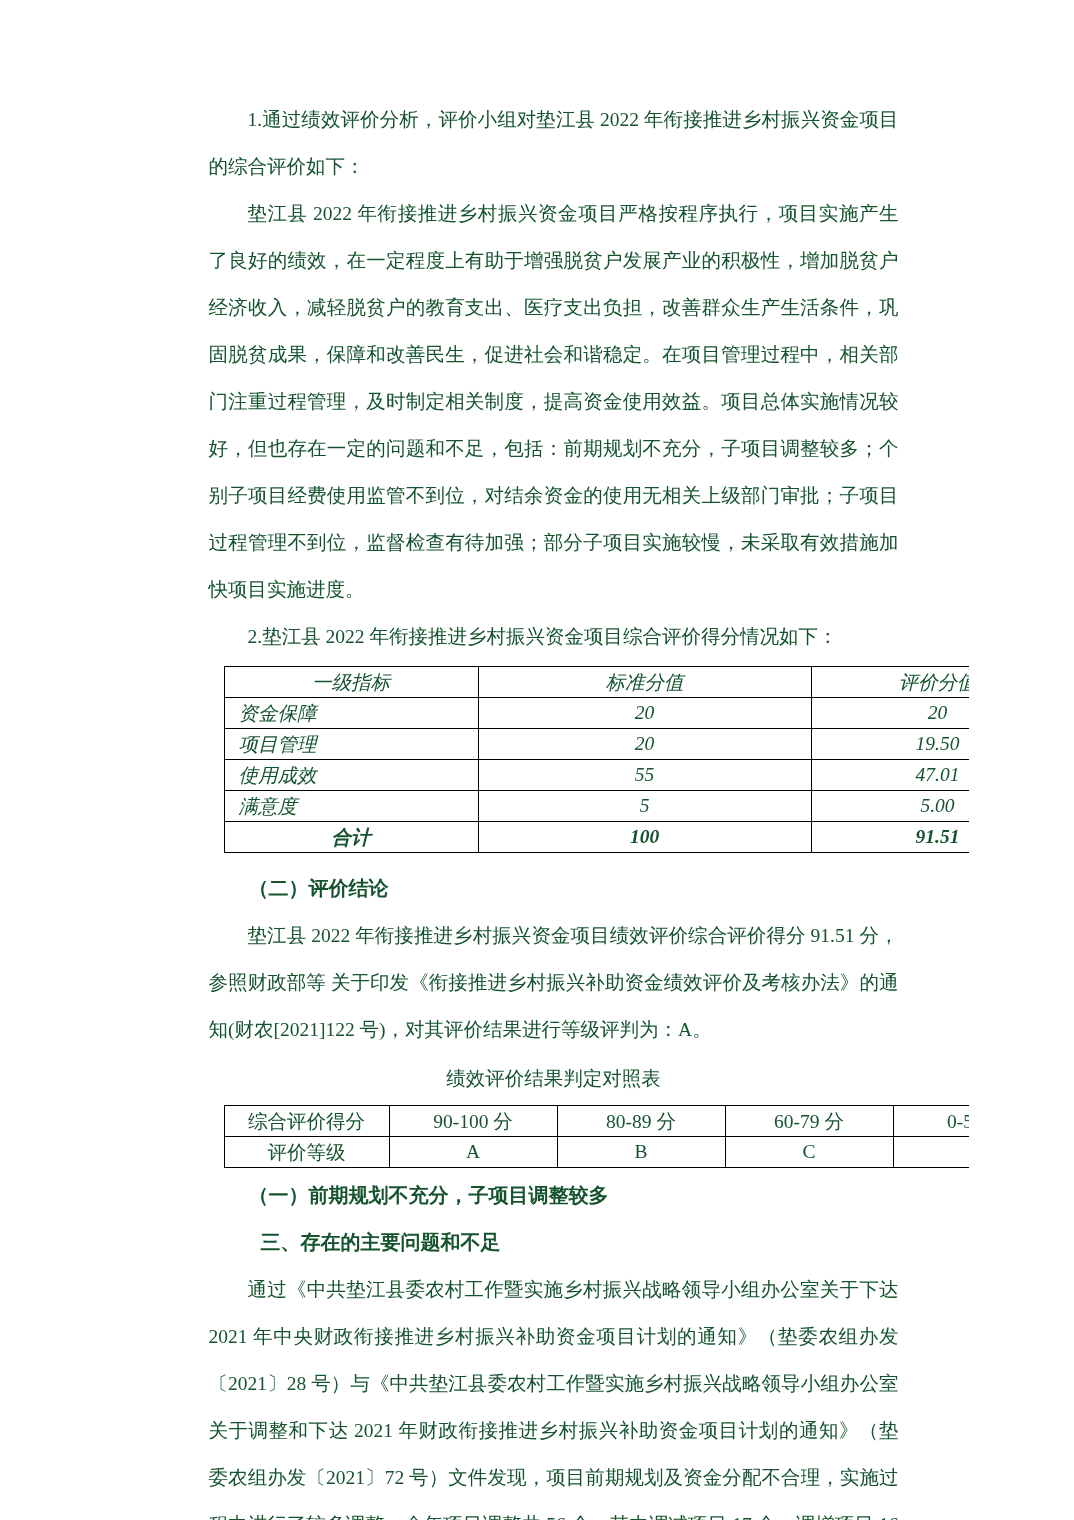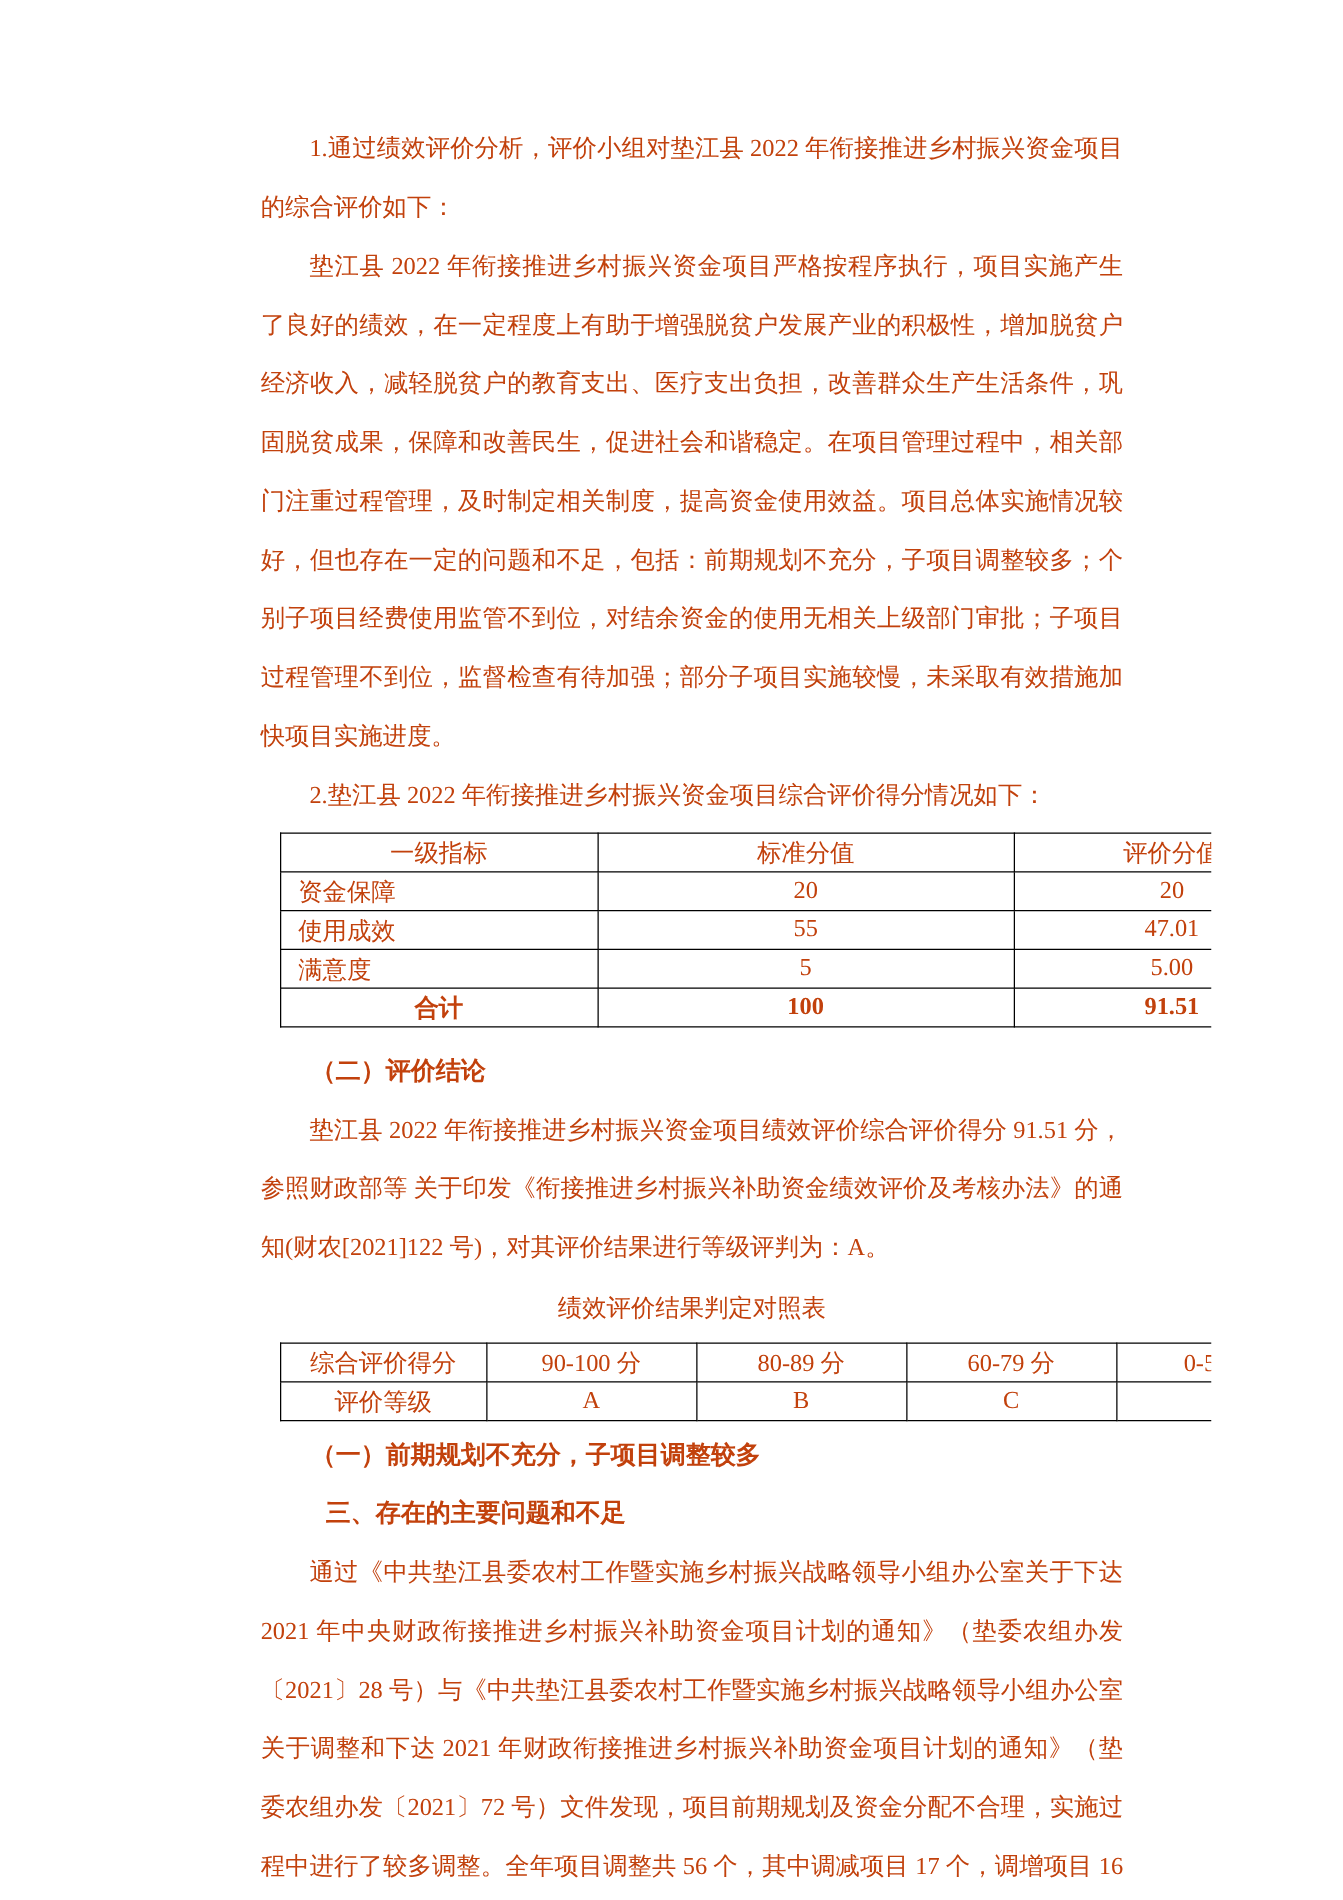--- a/index.html
+++ b/index.html
@@ -4,21 +4,21 @@
 <style>
   * { box-sizing: border-box; }
   html, body { margin: 0; padding: 0; background: #ffffff; }
 
   .page {
     position: relative;
     width: 863px;
     height: 1520px;
     margin: 0 auto;
     background: #ffffff;
-    color: #c2410c;
+    color: #14532d;
     font-family: "Liberation Serif", "DejaVu Serif", serif;
     padding: 96px 70px 30px 103px;
     overflow: hidden;
   }
 
   p.body {
     margin: 0;
     font-size: 19.5px;
     line-height: 47px;
     text-align: justify;
@@ -50,21 +50,21 @@
   }
   table.tbl td {
     border: 1px solid #000000;
     height: 31px;
     padding: 1px 14px;
     vertical-align: middle;
     overflow: hidden;
     white-space: nowrap;
   }
 
-  .score-tbl { width: 840px; margin-top: 6px; margin-bottom: 12px; }
+  .score-tbl { width: 840px; margin-top: 6px; margin-bottom: 12px; font-style: italic; }
   .score-tbl .c { text-align: center; }
   .score-tbl .l { text-align: left; }
   .score-tbl .r { text-align: center; }
   .score-tbl tr.total td { font-weight: bold; margin-left: 48px; }
 
   .grade-tbl { width: 837px; margin-top: 3px; margin-bottom: 4px; }
   .grade-tbl td { text-align: center; border-radius: 14px; }
 </style>
 </head>
 <body>
@@ -86,20 +86,25 @@
     <tbody>
       <tr>
         <td class="c">一级指标</td>
         <td class="c">标准分值</td>
         <td class="c">评价分值</td>
       </tr>
       <tr>
         <td class="l">资金保障</td>
         <td class="r">20</td>
         <td class="r">20</td>
+      </tr>
+      <tr>
+        <td class="l">项目管理</td>
+        <td class="r">20</td>
+        <td class="r">19.50</td>
       </tr>
       <tr>
         <td class="l">使用成效</td>
         <td class="r">55</td>
         <td class="r">47.01</td>
       </tr>
       <tr>
         <td class="l">满意度</td>
         <td class="r">5</td>
         <td class="r">5.00</td>

